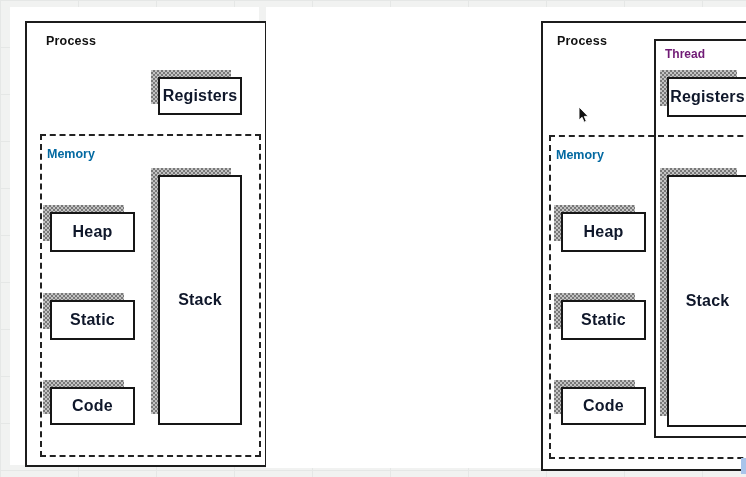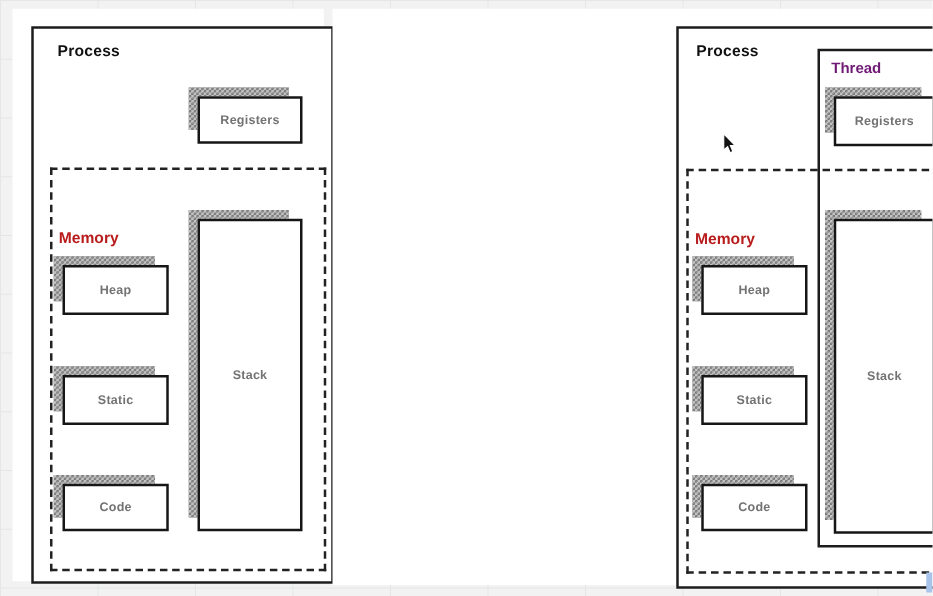--- a/index.html
+++ b/index.html
@@ -23,25 +23,25 @@
   .p-left{left:15px;top:14px;width:238px;height:442px;}
   .p-right{left:275px;top:14px;width:464px;height:446px;}
   .ptitle{position:absolute;font-weight:bold;font-size:12.5px;color:#111;letter-spacing:.2px;}
   .p-left .ptitle{left:19px;top:11px;}
   .p-right .ptitle{left:14px;top:11px;}
   .memory{
     position:absolute;border:2px dashed #222;background:transparent;
   }
   .m-left{left:13px;top:111px;width:217px;height:319px;}
   .m-right{left:6px;top:112px;width:448px;height:320px;}
-  .mtitle{position:absolute;left:5px;top:11px;font-weight:bold;font-size:12.5px;color:#b91c1c;margin-top:36px;}
+  .mtitle{position:absolute;left:5px;top:11px;font-weight:bold;font-size:12.5px;color:#0369a1;}
   .b{
     position:absolute;background:#fff;border:2px solid #161616;
     display:flex;align-items:center;justify-content:center;
-    font-weight:bold;font-size:10px;color:#737373;box-sizing:border-box;
+    font-weight:bold;font-size:16px;color:#0f172a;box-sizing:border-box;
     letter-spacing:.2px;
   }
   .shadow::before{
     content:"";position:absolute;z-index:-1;
     left:-9px;top:-9px;width:100%;height:100%;
     background-color:#9a9a9a;
     background-image:
       linear-gradient(45deg,#787878 25%,transparent 25%,transparent 75%,#787878 75%),
       linear-gradient(45deg,#787878 25%,#c3c3c3 25%,#c3c3c3 75%,#787878 75%);
     background-position:0 0,2px 2px;

